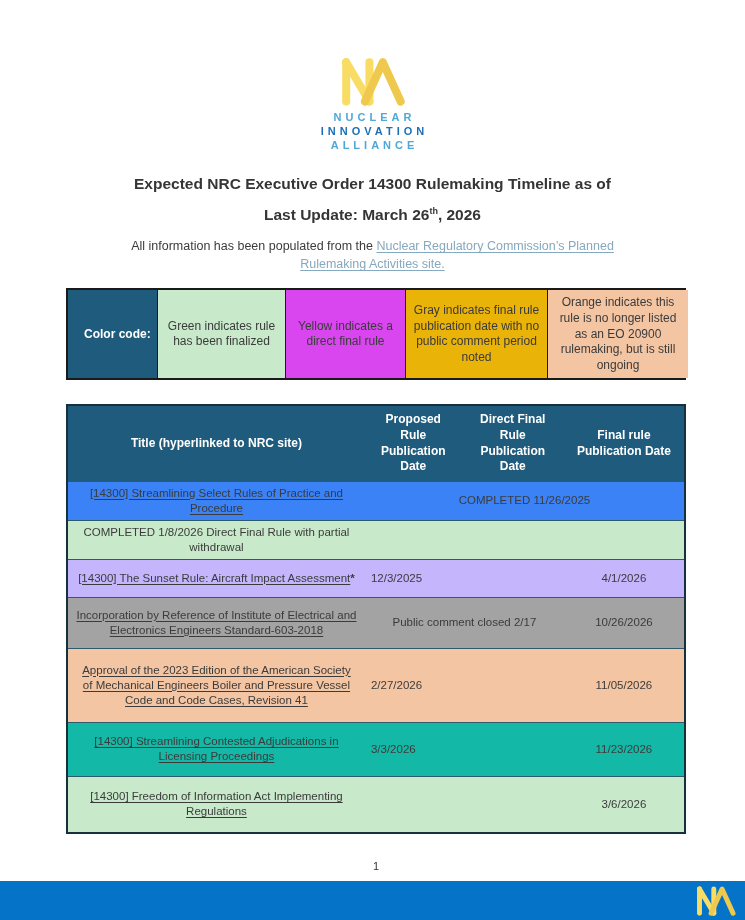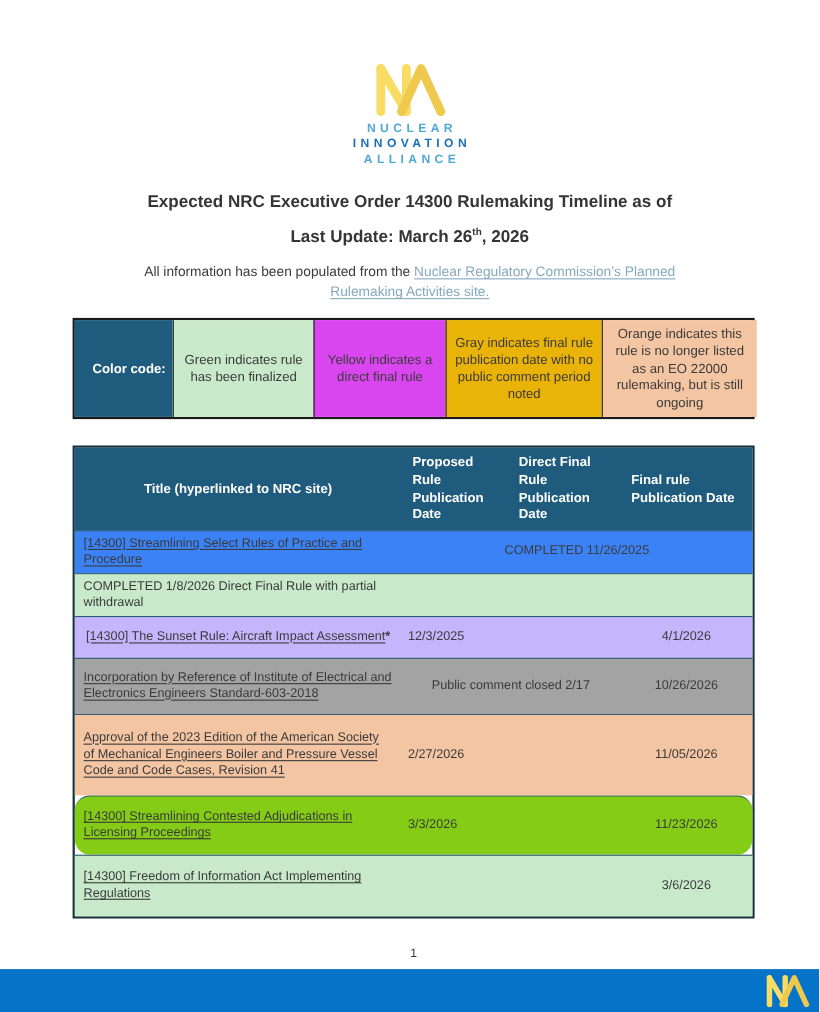--- a/index.html
+++ b/index.html
@@ -35,21 +35,21 @@
   }
   .legend .lcell:first-child { border-left:none; justify-content:flex-start; text-align:left; padding-left:16px; }
   .legend .label { color:#ffffff; font-weight:bold; }
 
   
   .dtable { margin-top:24px; border:2px solid #15313d; }
   .trow { display:grid; grid-template-columns:48.2% 15.7% 16.6% 19.5%; border-top:1px solid #2e5a6e; }
   .trow.head { border-top:none; }
   .trow.span3 { grid-template-columns:48.2% 51.8%; }
   .trow.span2 { grid-template-columns:48.2% 32.3% 19.5%; }
-  .cell { display:flex; align-items:center; justify-content:center; 
+  .cell { display:flex; align-items:center; justify-content:center; text-align:center;
           font-size:11.5px; line-height:1.3; padding:4px 8px; }
   .cell.left { justify-content:flex-start; text-align:right; padding-left:6px; }
   .head .cell { color:#ffffff; font-weight:bold; font-size:12px; padding:6px 10px; }
   .title-cell a { color:#3b3b3b; text-decoration:underline; text-underline-offset:2px; cursor:pointer; }
   .title-cell .suffix { font-weight:bold; text-decoration:none; }
 
   
   .page-number { text-align:center; font-size:11px; margin-top:26px; color:#333333; }
   .footer-bar { position:absolute; left:0; right:0; bottom:0; height:39px; }
   .footer-bar svg { position:absolute; right:7px; top:4px; }
@@ -80,21 +80,21 @@
     <span>All information has been populated from the </span><a style="color:#85A9BE">Nuclear Regulatory Commission’s Planned Rulemaking Activities site.</a>
   </div>
 
   <div class="content">
 
     <div class="legend">
       <div class="lcell label" style="background-color: rgb(31, 91, 124);">Color code:</div>
       <div class="lcell" style="background-color: rgb(201, 233, 203);">Green indicates rule has been finalized</div>
       <div class="lcell" style="background-color: #d946ef;">Yellow indicates a direct final rule</div>
       <div class="lcell" style="background-color: #eab308;">Gray indicates final rule publication date with no public comment period noted</div>
-      <div class="lcell" style="background-color: rgb(244, 197, 163);">Orange indicates this rule is no longer listed as an EO 22000 rulemaking, but is still ongoing</div>
+      <div class="lcell" style="background-color: rgb(244, 197, 163);">Orange indicates this rule is no longer listed as an EO 20900 rulemaking, but is still ongoing</div>
     </div>
 
     <div class="dtable">
 
       <div class="trow head" style="min-height: 72px; background-color: rgb(31, 91, 124);">
         <div class="cell">Title (hyperlinked to NRC site)</div>
         <div class="cell">Proposed Rule Publication Date</div>
         <div class="cell">Direct Final Rule Publication Date</div>
         <div class="cell">Final rule Publication Date</div>
       </div>
@@ -129,21 +129,21 @@
 
       <div class="trow" style="min-height: 74px; background-color: rgb(244, 197, 163);">
         <div class="cell title-cell">
             <span><a>Approval of the 2023 Edition of the American Society of Mechanical Engineers Boiler and Pressure Vessel Code and Code Cases, Revision 41</a></span>
           </div>
         <div class="cell left">2/27/2026</div>
         <div class="cell"></div>
         <div class="cell">11/05/2026</div>
       </div>
 
-      <div class="trow" style="min-height: 54px; background-color: #84cc16; border-radius: 14px;">
+      <div class="trow" style="min-height: 54px; background-color: #14b8a6;">
         <div class="cell title-cell">
             <span><a>[14300] Streamlining Contested Adjudications in Licensing Proceedings</a></span>
           </div>
         <div class="cell left">3/3/2026</div>
         <div class="cell"></div>
         <div class="cell">11/23/2026</div>
       </div>
 
       <div class="trow" style="min-height: 56px; background-color: rgb(201, 233, 203);">
         <div class="cell title-cell">

